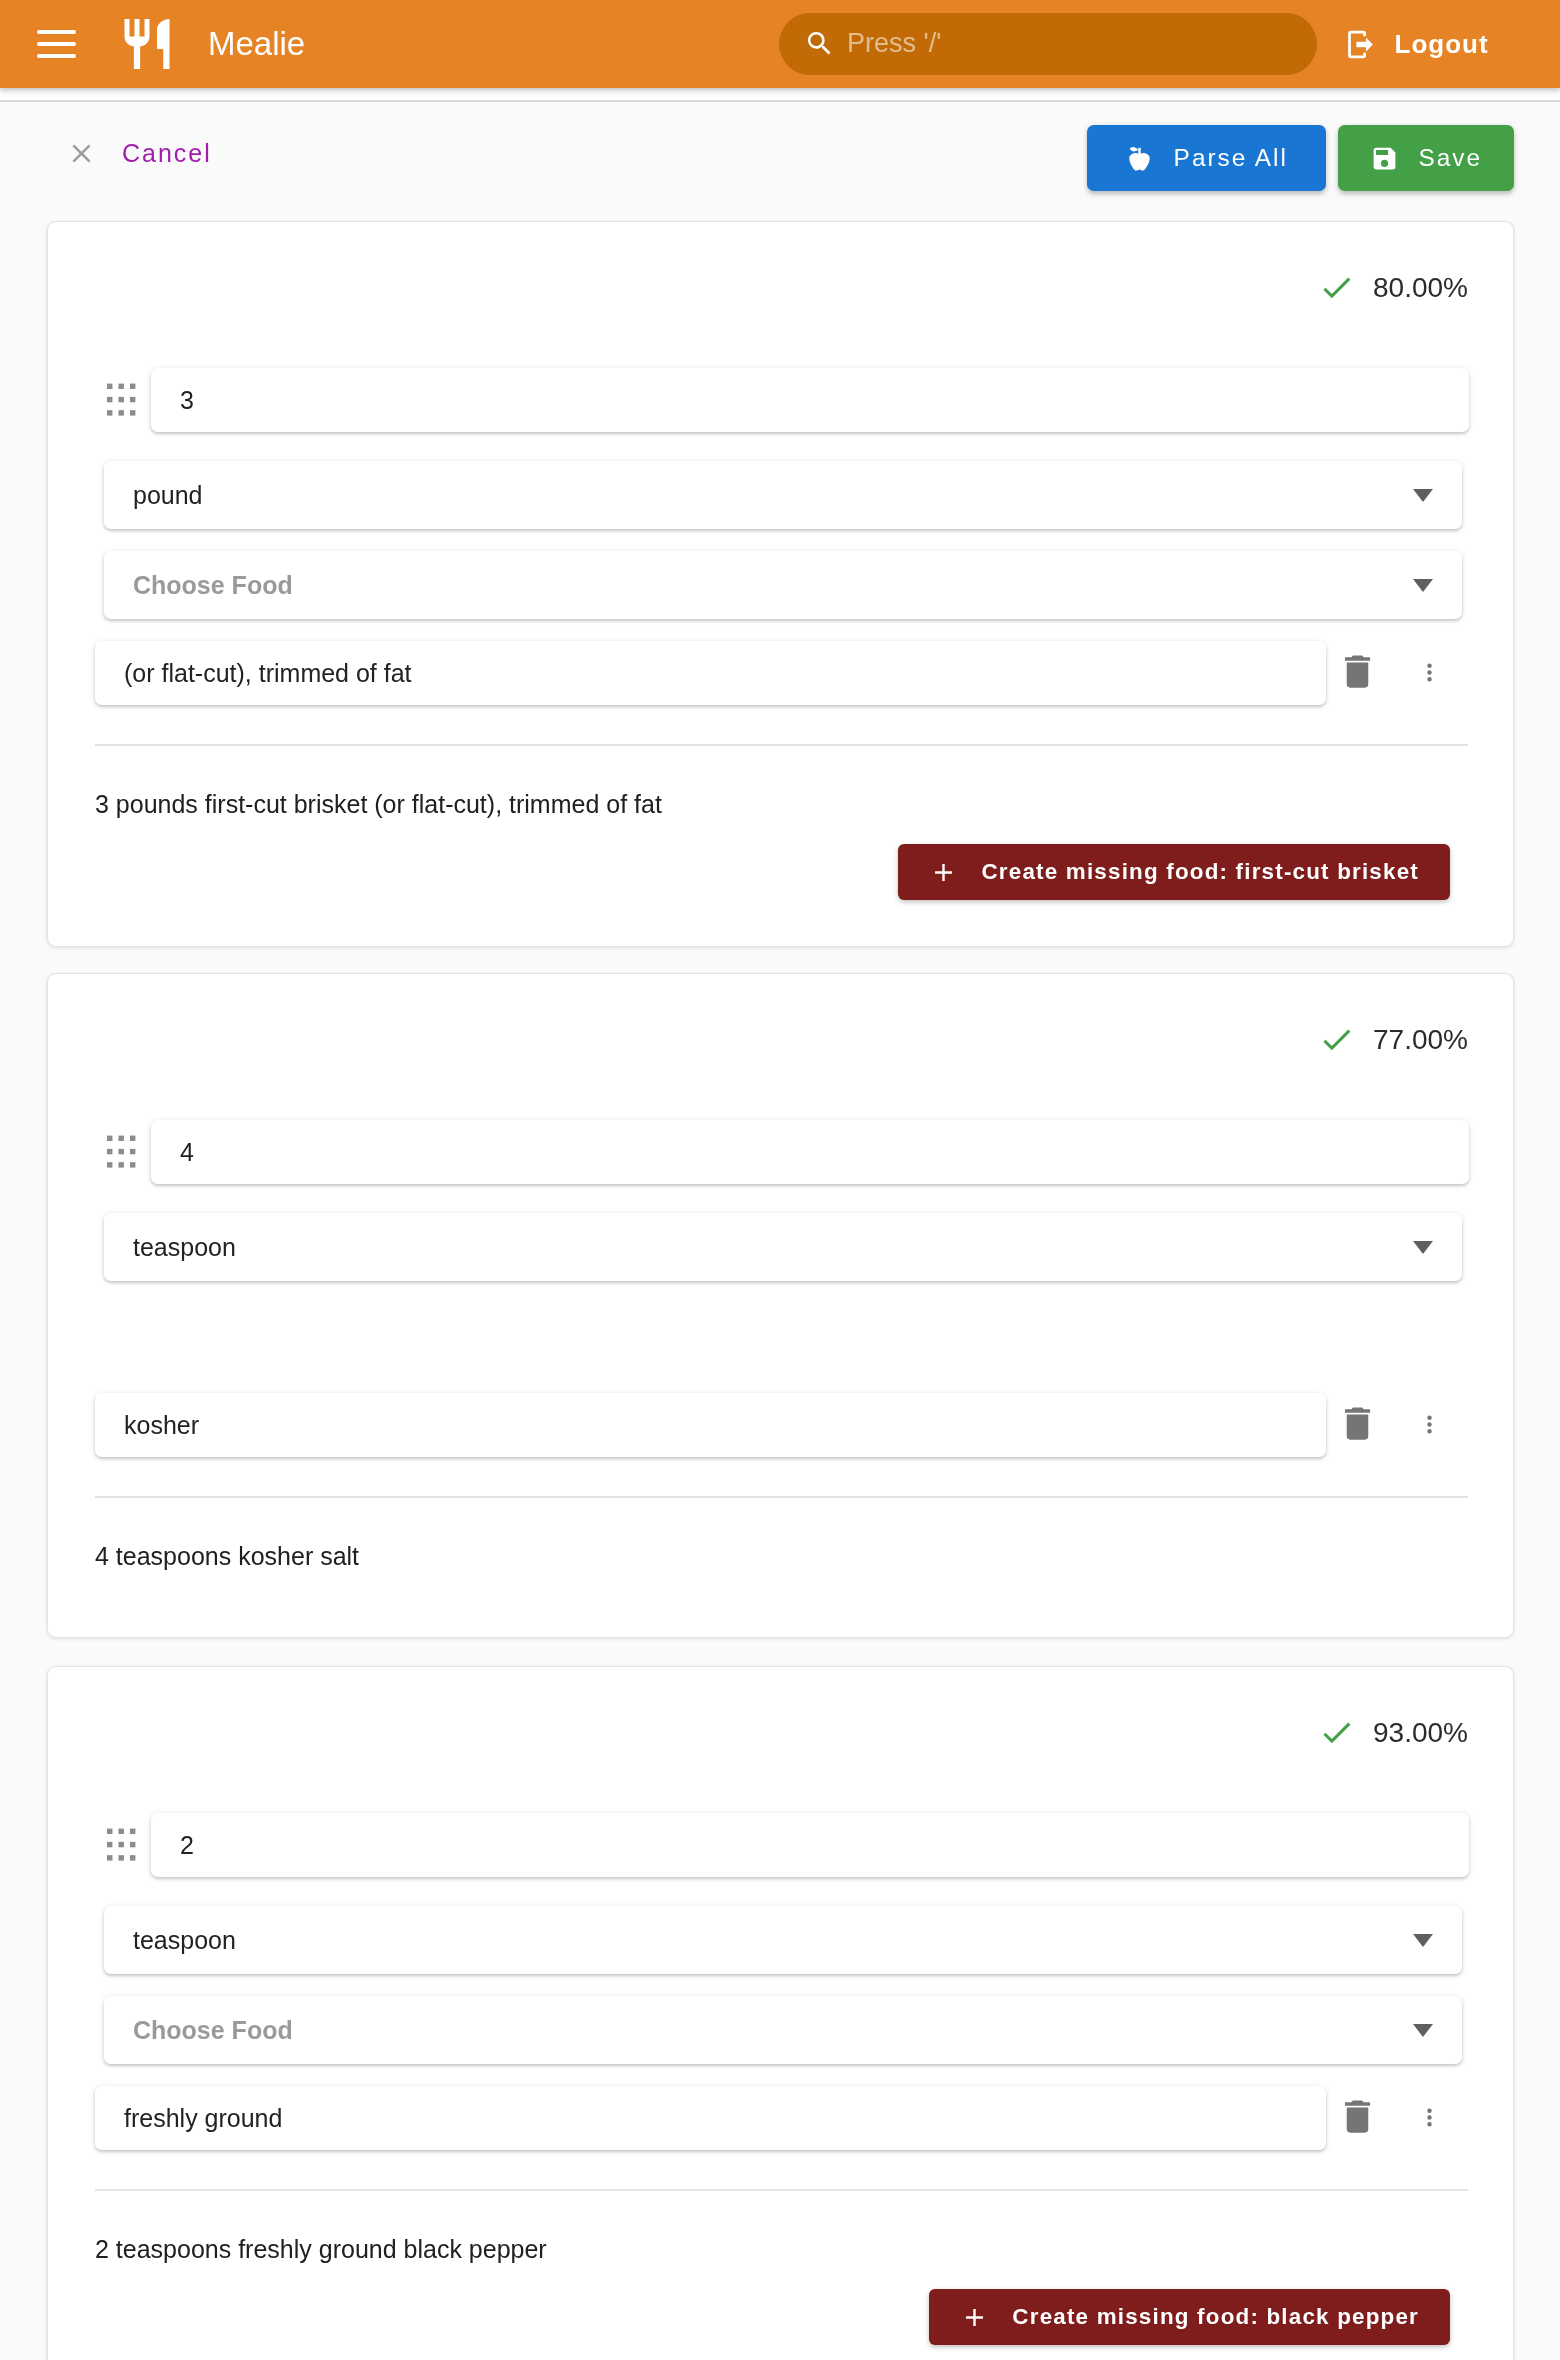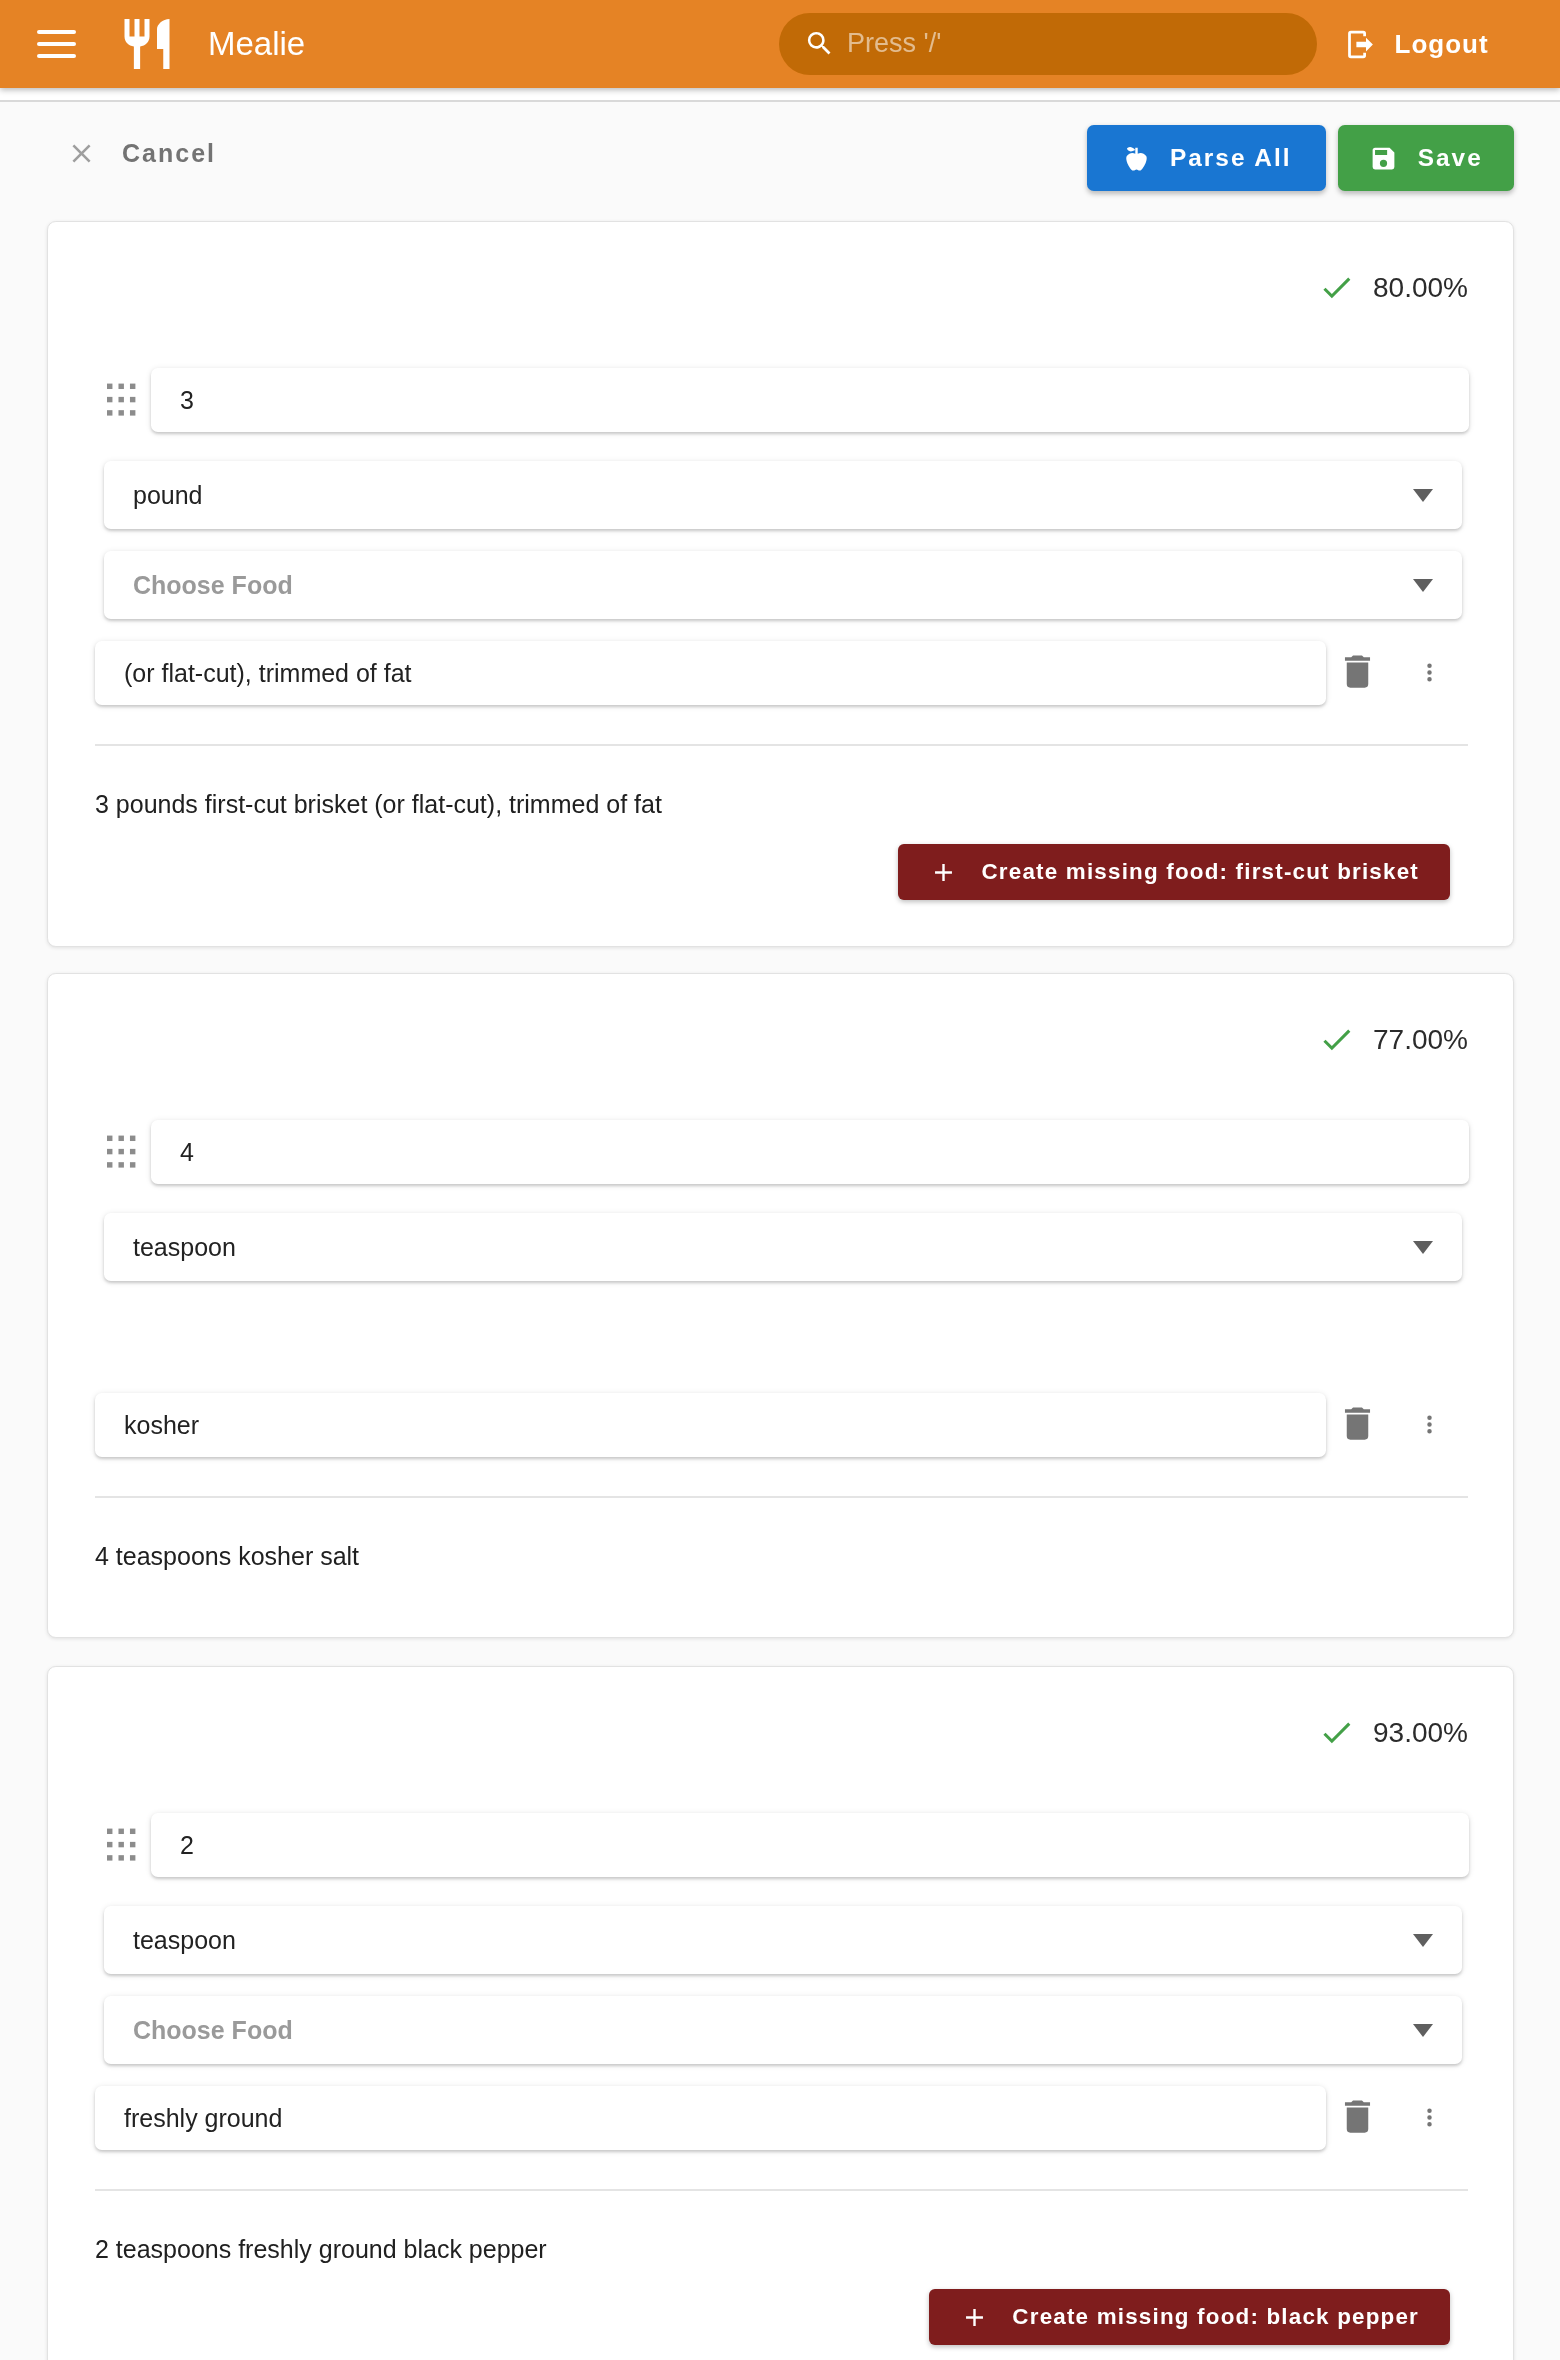--- a/index.html
+++ b/index.html
@@ -28,25 +28,25 @@
     font-size:27px; color:rgba(255,255,255,.85); font-family:"Liberation Sans",sans-serif;
   }
   .search-pill input::placeholder { color:rgba(255,255,255,.55); }
   .logout { position:absolute; left:1344px; top:0; height:88px; display:flex; align-items:center; gap:17.6px; cursor:pointer; }
   .logout .lbl { color:#fff; font-size:26px; font-weight:700; letter-spacing:1px; }
 
   .top-strip { position:absolute; top:88px; left:0; width:1560px; height:13.7px; background:#FFFFFF; border-bottom:2px solid #D9D9D9; }
 
   
   .cancel { position:absolute; top:138px; left:66px; display:flex; align-items:center; gap:25px; cursor:pointer; }
-  .cancel .lbl { color:#737373; font-size:25px; font-weight:700; letter-spacing:2px; }
+  .cancel .lbl { color:#a21caf; font-size:25px; font-weight:400; letter-spacing:2px; }
   .btn {
     position:absolute; border:none; border-radius:6.8px; color:#fff; cursor:pointer;
     display:flex; align-items:center; justify-content:center;
-    font-family:"Liberation Sans",sans-serif; font-weight:700;
+    font-family:"Liberation Sans",sans-serif; font-weight:400;
     box-shadow:0 2.9px 4.9px rgba(0,0,0,.25);
   }
   .btn-parse { top:125px; left:1087px; width:239px; height:66px; background:#1976D2; font-size:24.4px; letter-spacing:2px; gap:19.5px; }
   .btn-save  { top:125px; left:1338px; width:176px; height:66px; background:#43A047; font-size:24.4px; letter-spacing:2px; gap:19.5px; }
 
   
   .card {
     position:absolute; left:47px; width:1467px; background:#fff;
     border:1px solid #E2E2E2; border-radius:8.8px;
     box-shadow:0 1px 3.9px rgba(0,0,0,.10);

